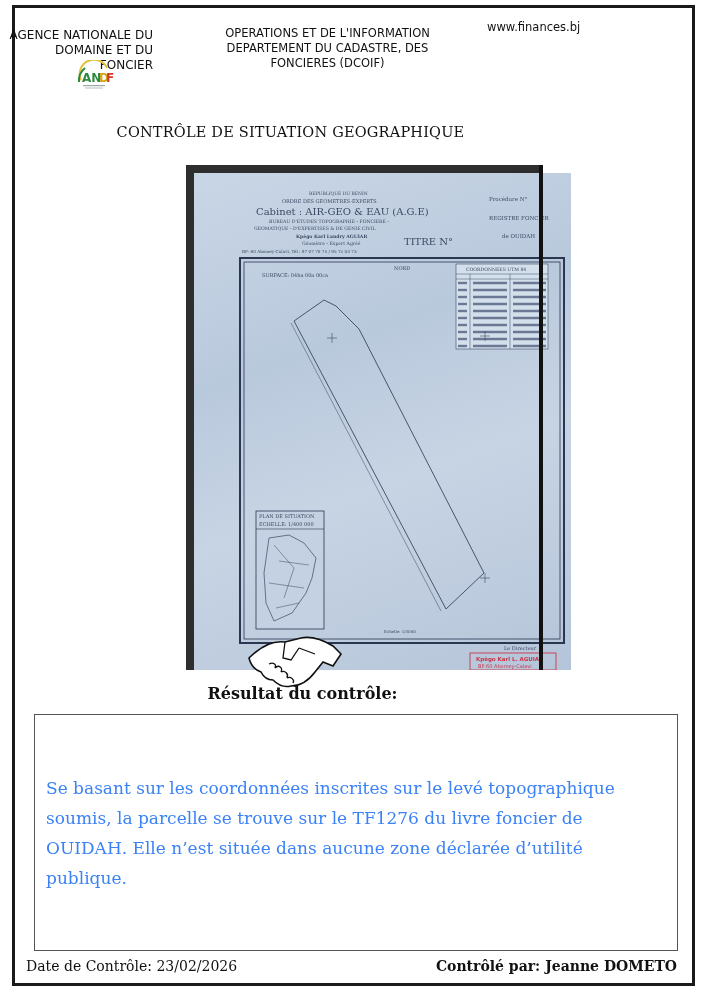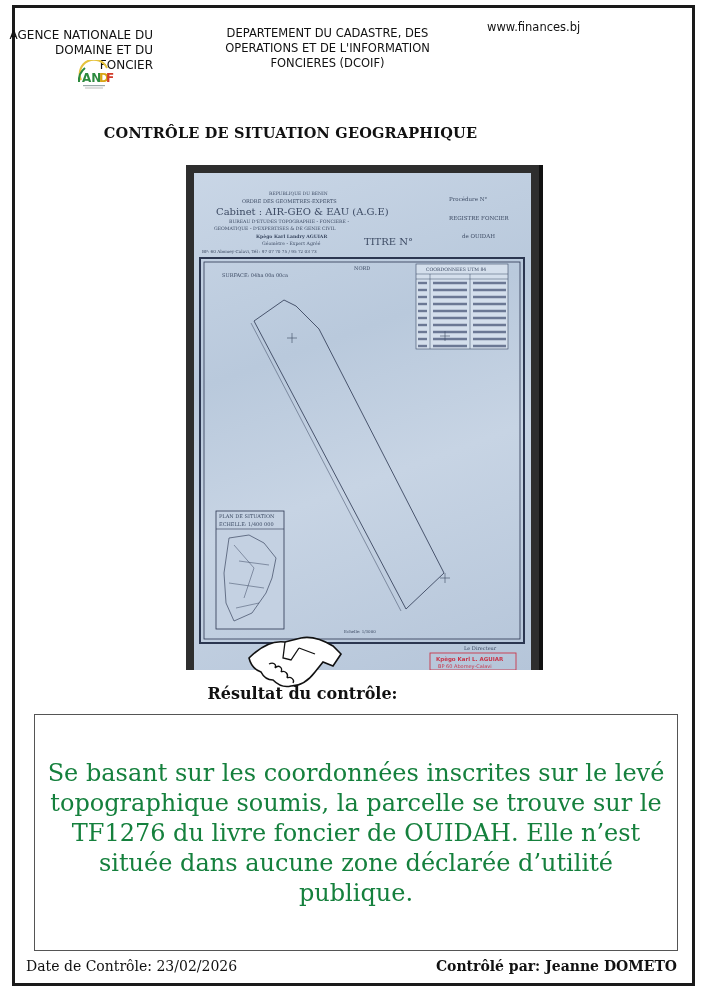--- a/index.html
+++ b/index.html
@@ -2,28 +2,28 @@
 <html><head>
 <meta charset="utf-8">
 <style>
   html, body { margin:0; padding:0; background:#ffffff; }
   body { width:715px; height:997px; position:relative; overflow:hidden; font-family:"DejaVu Sans", sans-serif; color:#111; }
   .frame { position:absolute; left:12px; top:5px; width:683px; height:981px; border:3px solid #1a1a1a; box-sizing:border-box; }
   .hdr-left { position:absolute; left:3px; top:28px; width:150px; text-align:right; font-size:12px; line-height:15px; }
   .logo { position:absolute; left:73px; top:60px; width:42px; height:32px; }
   .hdr-mid { position:absolute; left:215px; top:26px; width:225px; text-align:center; font-size:11.5px; line-height:15px; }
   .hdr-right { position:absolute; left:487px; top:20px; width:205px; font-size:11.5px; line-height:15px; }
-  .title { position:absolute; left:0; top:124px; width:581px; text-align:center; font-family:"DejaVu Serif", serif; font-weight:bold; font-size:14.5px; letter-spacing:0.2px; }
+  .title { position:absolute; left:0; top:124px; width:581px; text-align:center; font-family:"DejaVu Serif", serif; font-weight:normal; font-size:14.5px; letter-spacing:0.2px; }
   .photo { position:absolute; left:186px; top:165px; width:357px; height:505px; background:#2e2e2e; }
-  .paper { position:absolute; left:8px; top:8px; width:337px; height:497px; background:linear-gradient(160deg,#c9d6e6 0%,#b9c9dc 35%,#c7d4e4 60%,#b5c5d9 100%); }
+  .paper { position:absolute; left:8px; top:8px; width:337px; height:497px; background:linear-gradient(160deg,#c9d6e6 0%,#b9c9dc 35%,#c7d4e4 60%,#b5c5d9 100%);padding-left:40px; }
   .edge { position:absolute; right:0; top:0; width:4px; height:505px; background:#111; }
   .hand { position:absolute; left:245px; top:628px; width:100px; height:62px; }
   .resultat { position:absolute; left:0; top:684px; width:605px; text-align:center; padding-left:0; font-family:"DejaVu Serif", serif; font-weight:bold; font-size:16px; }
   .result-box { position:absolute; left:34px; top:714px; width:644px; height:237px; border:1.5px solid #555; box-sizing:border-box; display:flex; align-items:center; justify-content:center; }
-  .result-text { font-family:"DejaVu Serif", serif; font-size:24px; line-height:30px; text-align:center; width:620px; color:#15803d; }
+  .result-text { font-family:"DejaVu Serif", serif; font-size:17px; line-height:30px; width:620px; color:#3b82f6; }
   .footer-left { position:absolute; left:26px; top:958px; font-family:"DejaVu Serif", serif; font-weight:normal; font-size:14px; }
   .footer-right { position:absolute; right:38px; top:958px; font-family:"DejaVu Serif", serif; font-weight:bold; font-size:14px; }
   .tiny { font-family:"DejaVu Serif", serif; fill:#3c4a63; }
 </style>
 </head>
 <body>
 
 <div class="frame"></div>
 
 <div class="hdr-left">
@@ -35,22 +35,22 @@
   <path d="M8 20 A14 14 0 0 1 34 8" fill="none" stroke="#e5c23c" stroke-width="2"></path>
   <path d="M6 22 A16 16 0 0 1 12 8" fill="none" stroke="#2c8a3e" stroke-width="2"></path>
   <text x="9" y="22" font-family="DejaVu Sans, sans-serif" font-weight="bold" font-size="12" fill="#2c8a3e">AN</text>
   <text x="26" y="22" font-family="DejaVu Sans, sans-serif" font-weight="bold" font-size="12" fill="#d8a514">D</text>
   <text x="33" y="22" font-family="DejaVu Sans, sans-serif" font-weight="bold" font-size="12" fill="#d23b2a">F</text>
   <rect x="10" y="25" width="22" height="1.2" fill="#9aa"></rect>
   <rect x="12" y="27.5" width="18" height="1" fill="#bbb"></rect>
 </svg>
 
 <div class="hdr-mid">
+  <div>OPERATIONS ET DE L'INFORMATION</div>
   <div>DEPARTEMENT DU CADASTRE, DES</div>
-  <div>OPERATIONS ET DE L'INFORMATION</div>
   <div>FONCIERES (DCOIF)</div>
 </div>
 
 <div class="hdr-right">
   <div>www.finances.bj</div>
 </div>
 
 <div class="title">CONTRÔLE DE SITUATION GEOGRAPHIQUE</div>
 
 <div class="photo">

